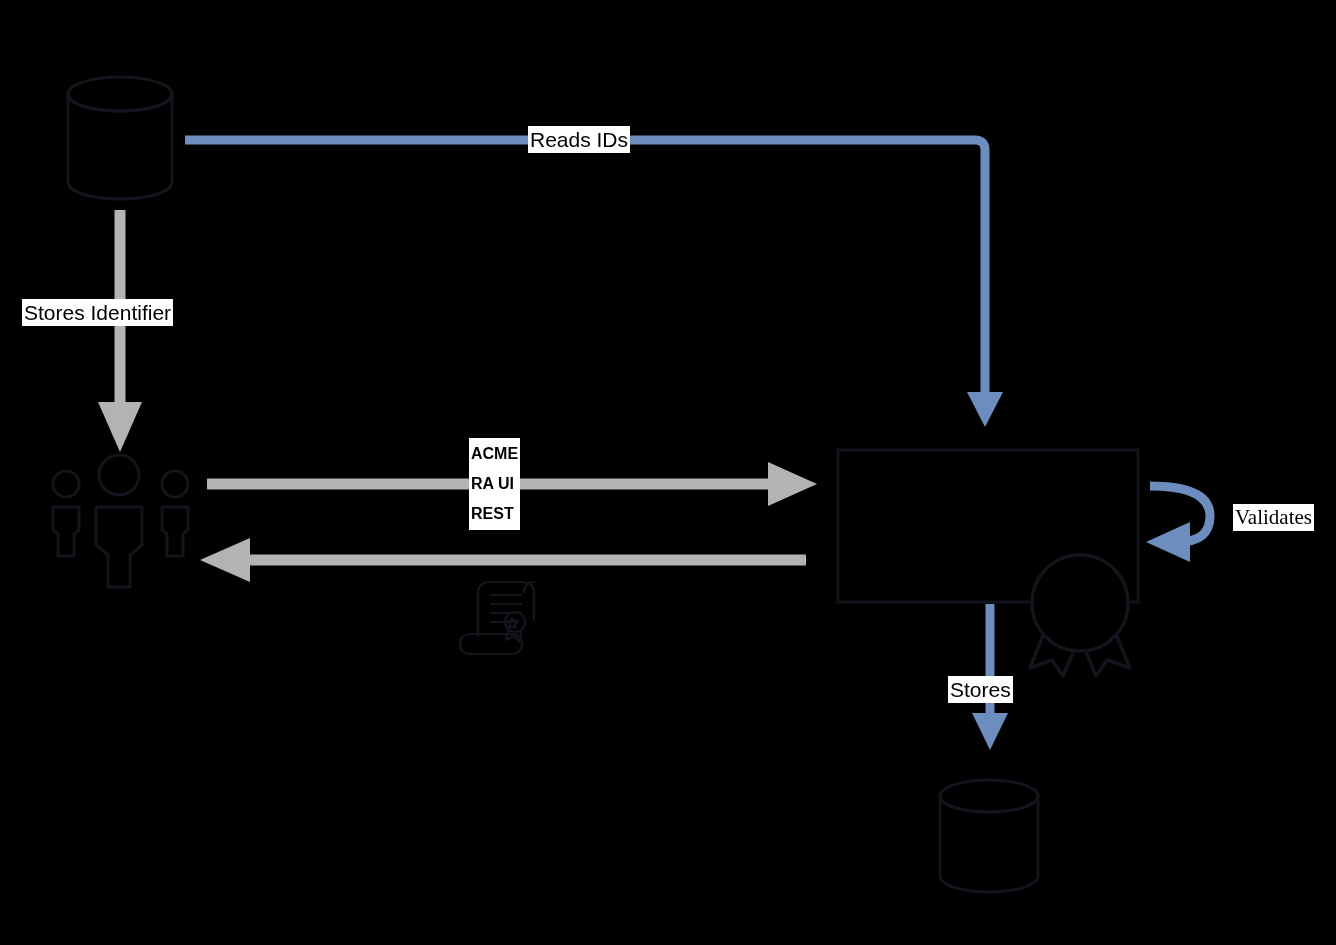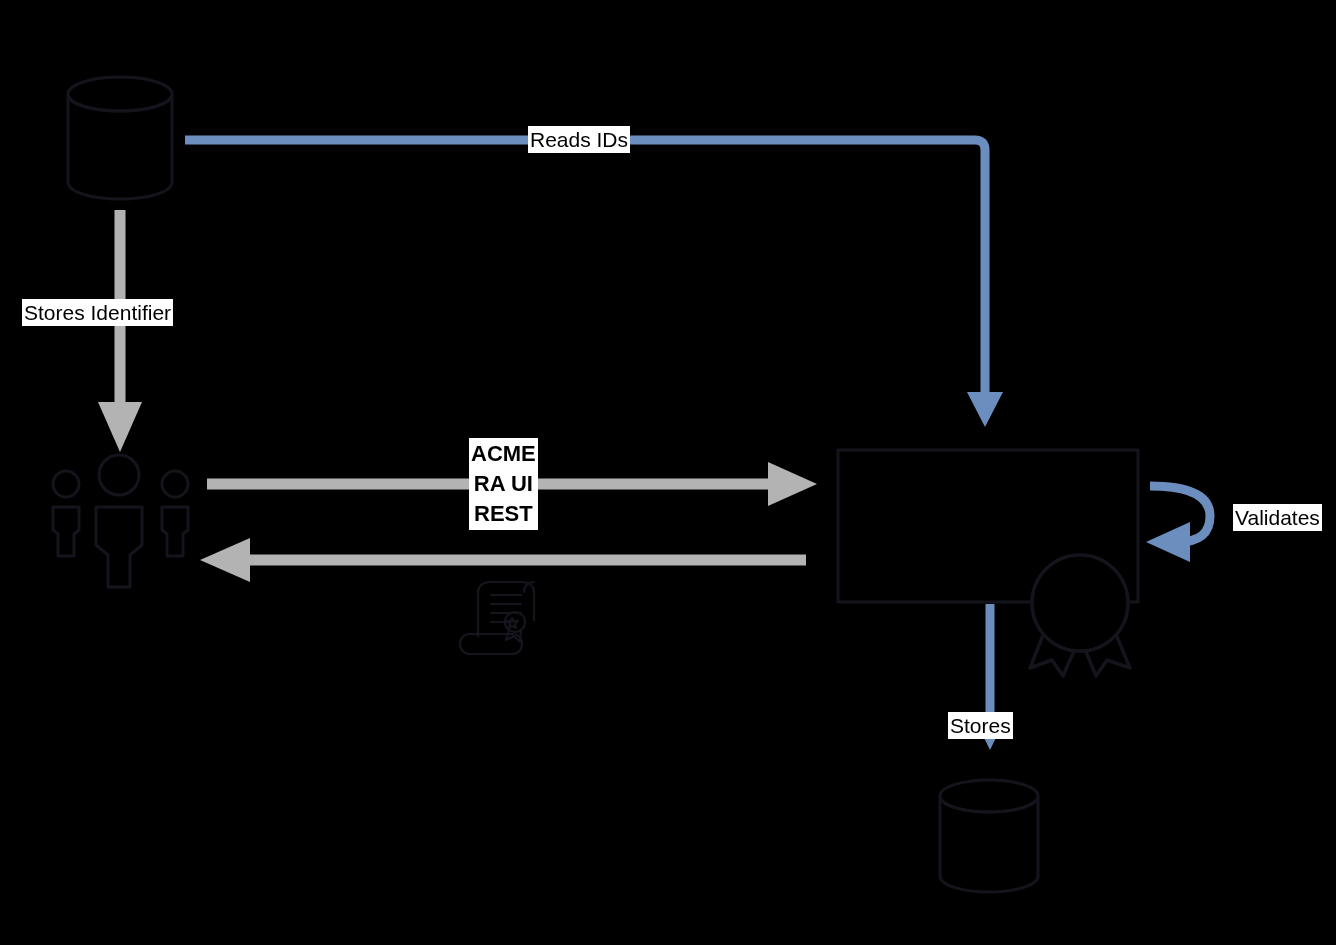--- a/index.html
+++ b/index.html
@@ -28,26 +28,25 @@
   }
   .edge-label {
     position: absolute;
     background: #ffffff;
     color: #000000;
     font-family: "Liberation Sans", sans-serif;
     font-size: 21px;
     line-height: 25px;
     white-space: pre;
     padding: 1px 2px;
-    text-align: center;
     user-select: none;
   }
   .edge-label.bold {
     font-weight: bold;
-    font-size: 22px;
+    font-size: 16px;
     line-height: 30px;
   }
 </style>
 </head>
 <body>
 
 <div id="diagram-root">
 
   <svg id="diagram-svg" viewBox="0 0 1336 945" xmlns="http://www.w3.org/2000/svg">
 
@@ -132,17 +131,17 @@
   </svg>
 
   <div class="edge-label" style="left:528px; top:126px;">Reads IDs</div>
 
   <div class="edge-label" style="left:22px; top:299px;">Stores Identifier</div>
 
   <div class="edge-label bold" style="left:469px; top:438px;">ACME
 RA UI
 REST</div>
 
-  <div class="edge-label" style="left:1233px; top:504px;">Validates</div>
+  <div class="edge-label" style="left:1233px; top:504px;font-family:Liberation Serif, serif;">Validates</div>
 
-  <div class="edge-label" style="left:948px; top:712px;">Stores</div>
+  <div class="edge-label" style="left:948px; top:676px;">Stores</div>
 
 </div>
 
 </body></html>

